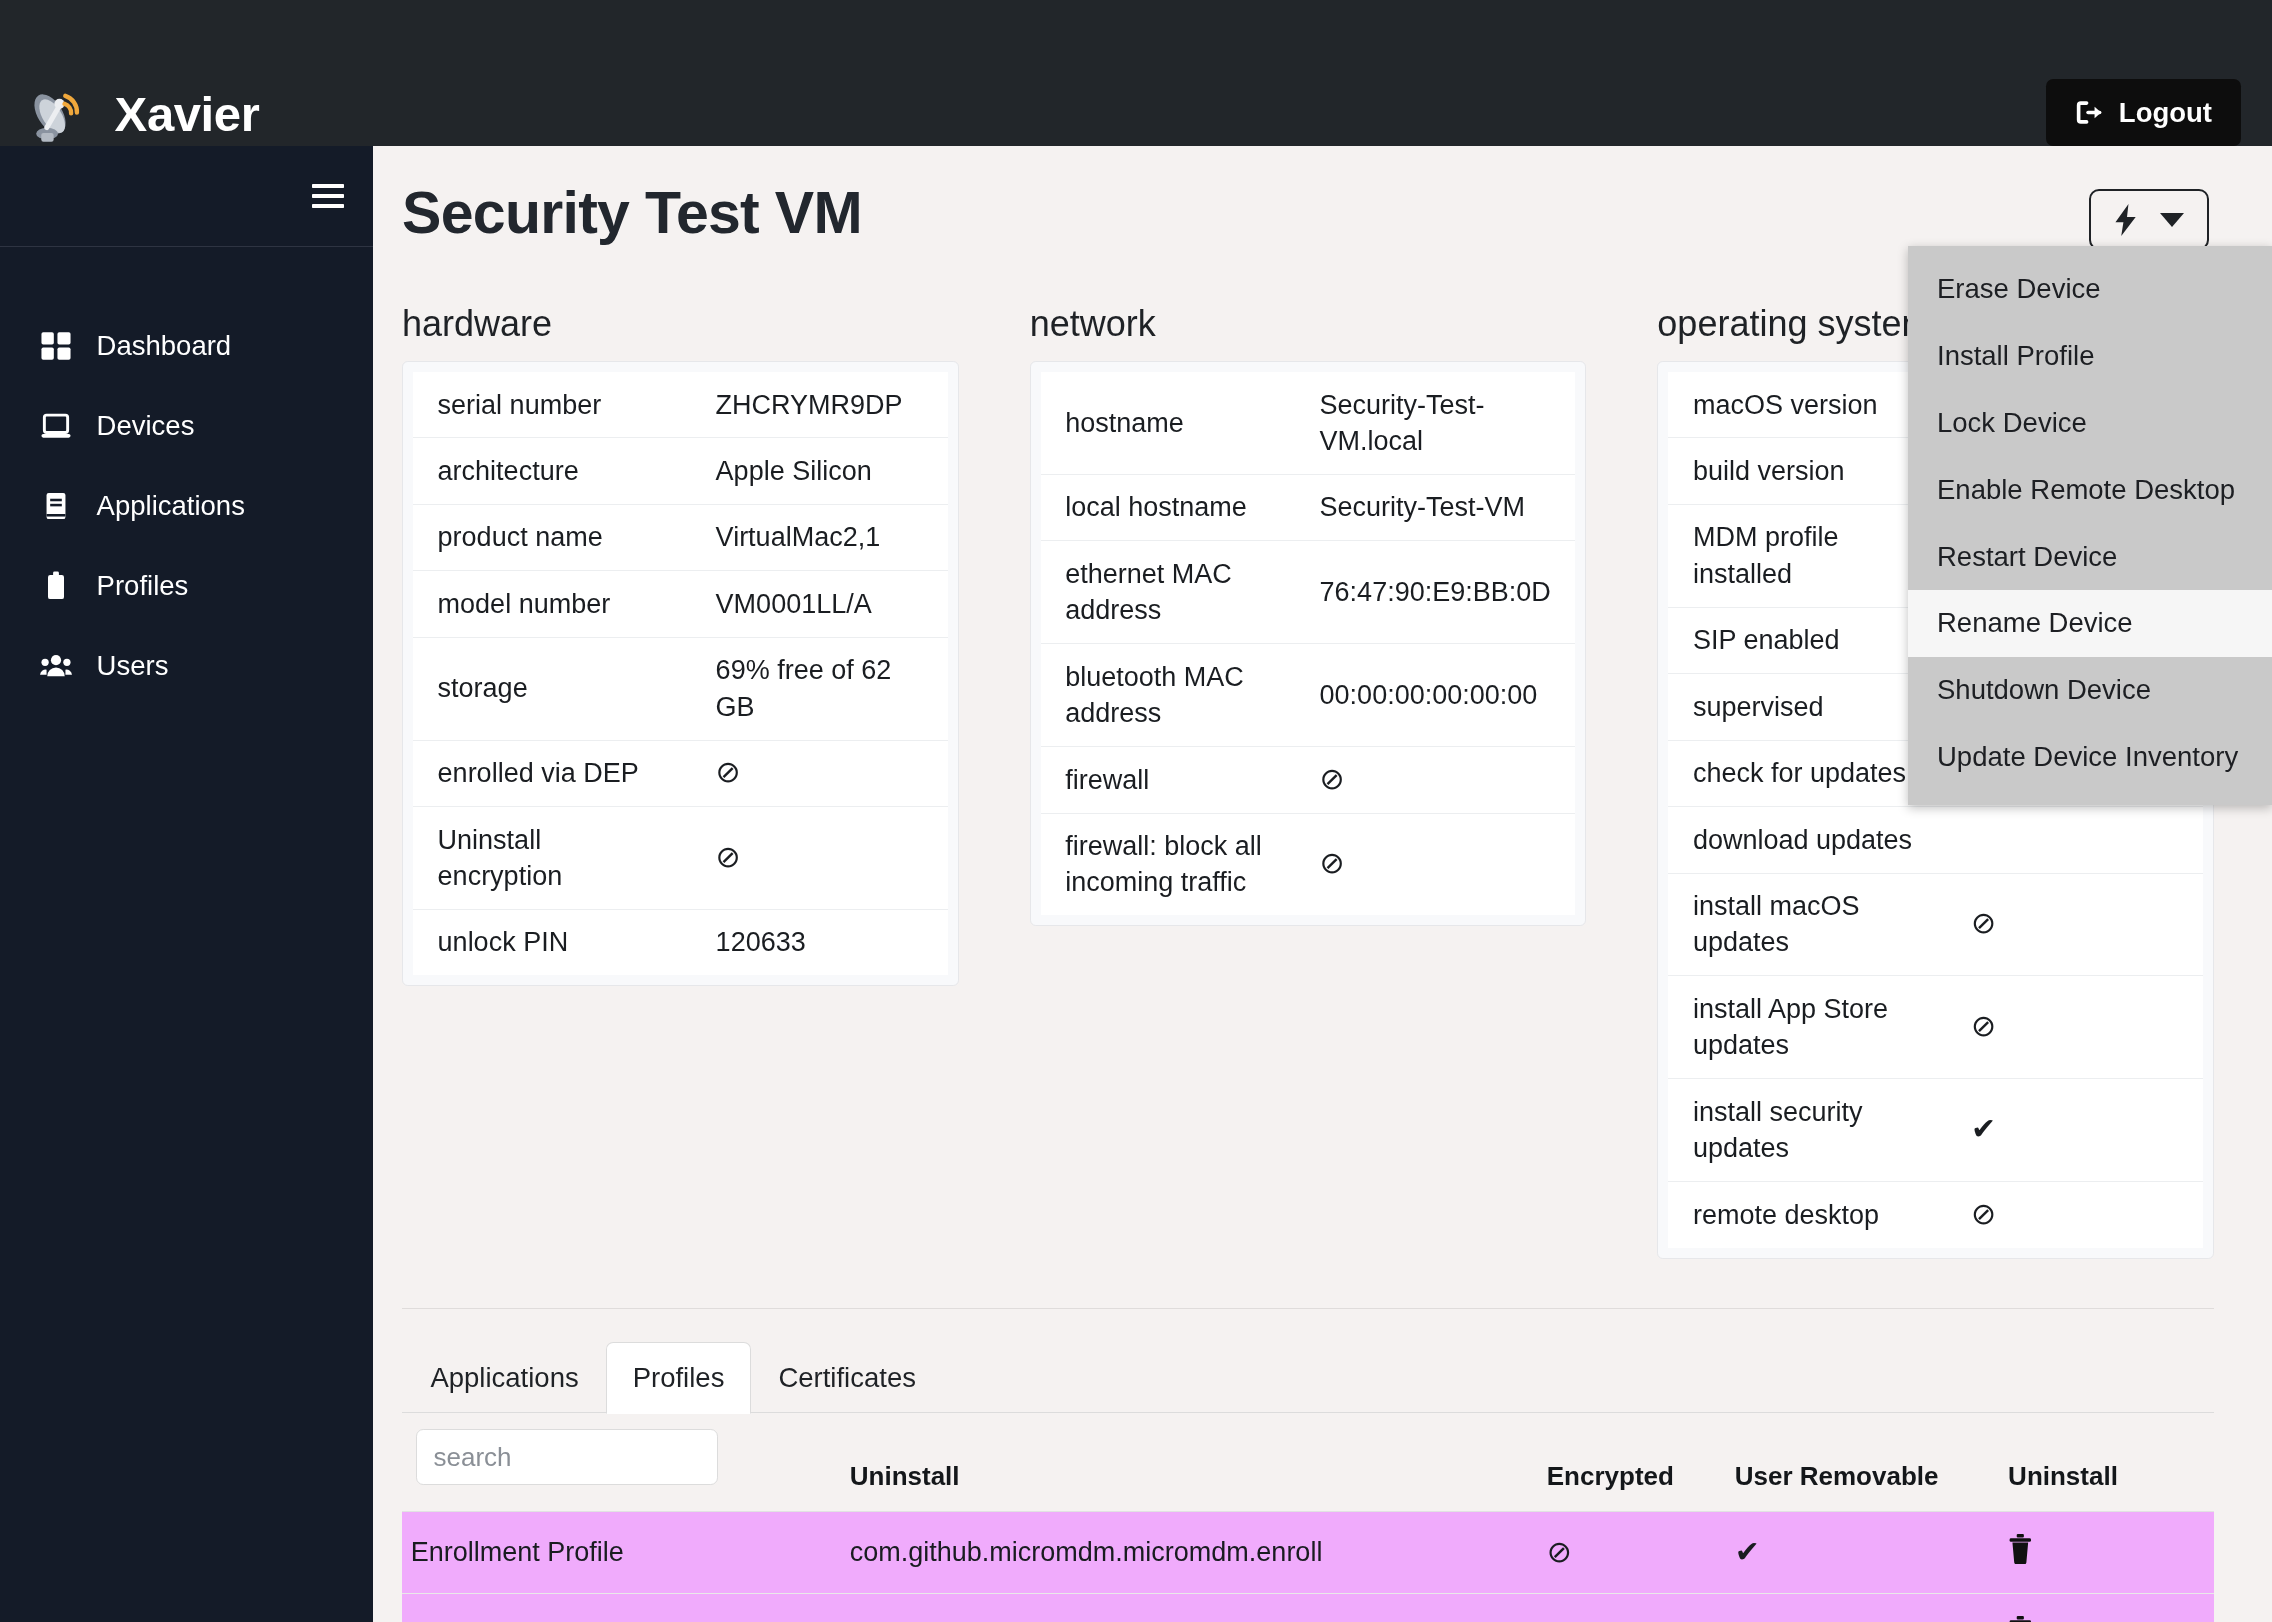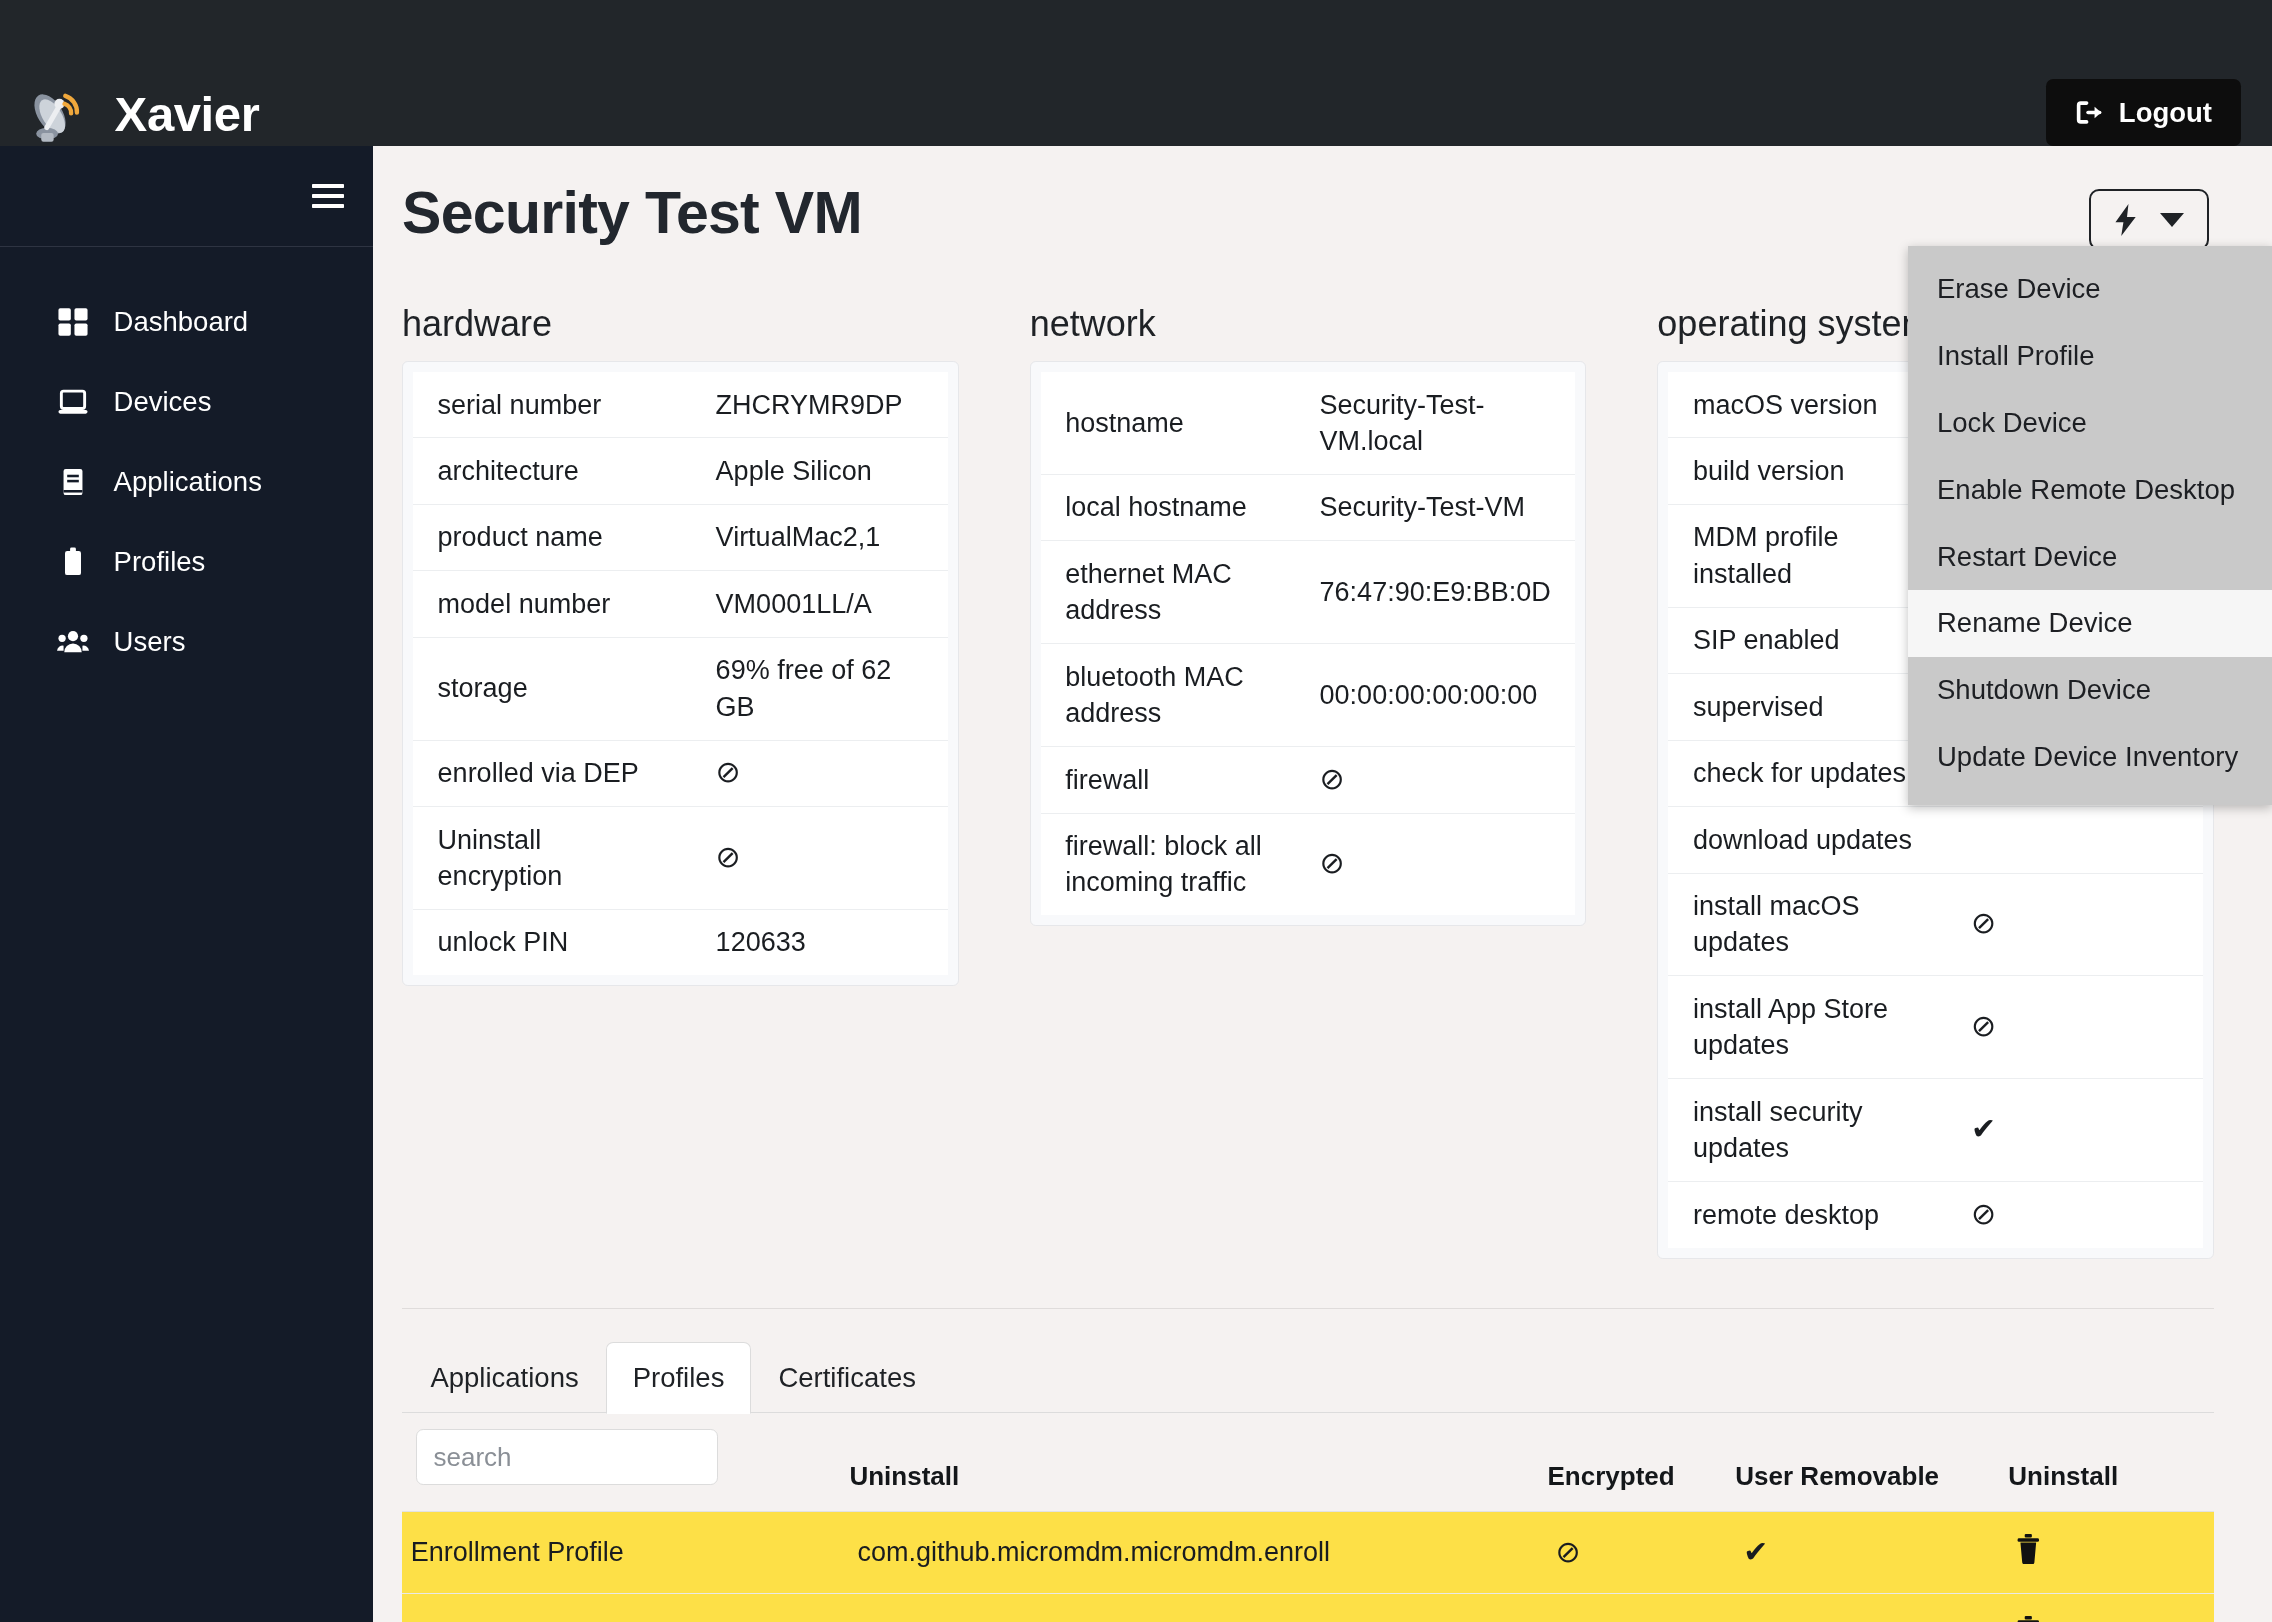--- a/index.html
+++ b/index.html
@@ -35,22 +35,22 @@
   }
   .sidebar-head {
     height: 101px; display: flex; align-items: center; justify-content: flex-end;
     padding-right: 29px; border-bottom: 1.4px solid #2e3442;
   }
   .hamburger { width: 32px; height: 24.6px; display: flex; flex-direction: column;
     justify-content: space-between; cursor: pointer; }
   .hamburger span { display: block; height: 4.3px; background: #fff; border-radius: 0.7px; }
   .nav { padding-top: 59px; }
   .nav-item {
-    display: flex; align-items: flex-start; gap: 24.6px;
-    padding: 0 0 0 57px; height: 80px; cursor: pointer;
+    display: flex; align-items: center; gap: 24.6px;
+    padding: 0 0 0 40px; height: 80px; cursor: pointer;
   }
   .nav-label { color: #fff; font-size: 27.5px; }
   .nav-ico { width: 32px; height: 32px; flex: 0 0 32px; display:block; }
 
   
   .main {
     position: absolute; top: 146px; left: 373px;
     width: 1899px; height: 1477px; background: #f5f2f1;
     padding: 33px 58px 0 29px;
   }
@@ -114,22 +114,22 @@
     font-family: "Liberation Sans", sans-serif;
   }
   .search-input::placeholder { color: #8a8f96; }
 
   table.ptable { width: 100%; border-collapse: collapse; }
   table.ptable th {
     font-size: 26px; font-weight: bold; color: #14171a; text-align: left;
     padding: 0 0 19px 0; border-bottom: 1.4px solid #e2e2e2; vertical-align: bottom;
   }
   table.ptable td {
-    font-size: 27px; color: #191c20; padding: 22px 8px;
-    border-bottom: 1.4px solid #e9e9e9; background: #fde047;
+    font-size: 27px; color: #191c20; padding: 22px 0;
+    border-bottom: 1.4px solid #e9e9e9; background: #f0abfc;
   }
   .c-name { width: 463px; padding-left: 8.7px !important; }
   .c-id   { width: 723px; }
   .c-enc  { width: 195px; }
   .c-rem  { width: 289px; }
   .c-uni  { width: 217px; }
   .th-pad { padding-left: 8.7px !important; }
   .trash { width: 24.6px; height: 30px; display:inline-block; }
 </style>
 </head>

